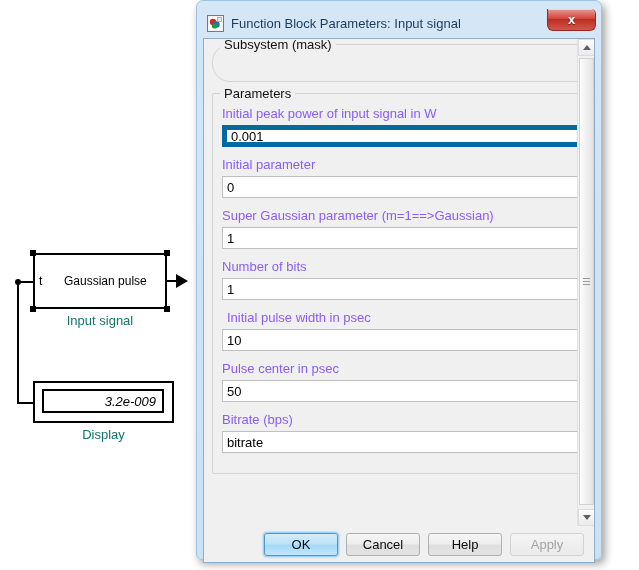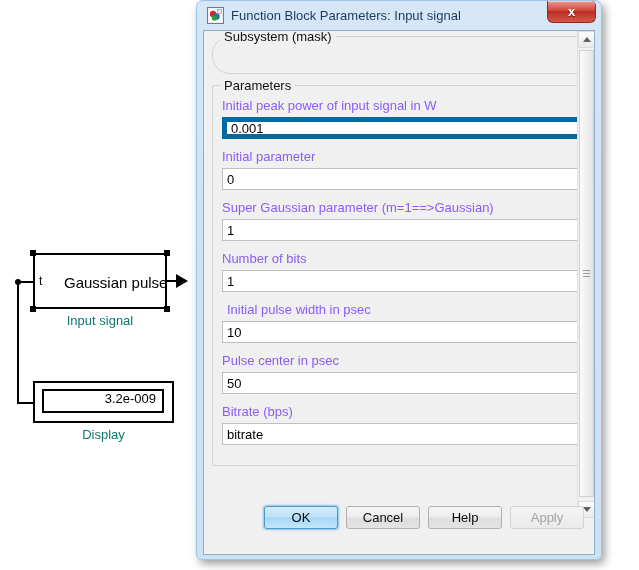--- a/index.html
+++ b/index.html
@@ -24,21 +24,21 @@
   }
 
   .blk {
     position: absolute;
     border: 2px solid #000;
     background: #fff;
     box-sizing: border-box;
   }
   .blk-label-inner {
     position: absolute;
-    font-size: 15px;
+    font-size: 12px;
     color: #000;
     white-space: nowrap;
   }
   .blk-caption {
     position: absolute;
     font-size: 13px;
     color: #0f766e;
     text-align: center;
     white-space: nowrap;
   }
@@ -70,40 +70,42 @@
     border-top: 7px solid transparent;
     border-bottom: 7px solid transparent;
     border-left: 12px solid #000;
   }
   .disp-inner {
     position: absolute;
     border: 2px solid #000;
     background: #fff;
     box-sizing: border-box;
     display: flex;
+    align-items: center;
     justify-content: flex-end;
+    font-style: italic;
   }
   .disp-value {
     font-size: 13px;
     color: #000;
     padding-right: 6px;
     white-space: nowrap;
   }
 
   
   #dialog {
     position: absolute;
     left: 196px; top: 0px;
     width: 406px; height: 560px;
     box-sizing: border-box;
     background: linear-gradient(to bottom, #d5e7f7 0%, #cfe3f5 40%, #cde1f4 100%);
     border: 1px solid #9cc4e4;
     border-radius: 7px 7px 6px 6px;
     box-shadow: 3px 4px 9px rgba(0,0,0,0.38);
-    padding: 0 6px 6px 6px;
+    padding: 8px 6px 6px 6px;
   }
   #titlebar {
     position: relative;
     height: 29px;
     display: flex;
     align-items: center;
   }
   #win-icon {
     width: 17px; height: 17px;
     margin-left: 4px; margin-right: 7px;
@@ -257,24 +259,25 @@
   #sb-grip i {
     display: block;
     height: 1px;
     background: #9a9a9a;
     margin-bottom: 2px;
   }
 
   
   #buttonbar {
     position: absolute;
-    left: 0; bottom: 12px;
+    left: 0; bottom: 0;
     width: 100%;
     height: 36px;
     display: flex;
+    align-items: center;
     justify-content: flex-end;
     padding-right: 10px;
     box-sizing: border-box;
   }
   .dlg-btn {
     width: 74px;
     height: 23px;
     margin-left: 8px;
     font-family: "Liberation Sans", sans-serif;
     font-size: 13px;

